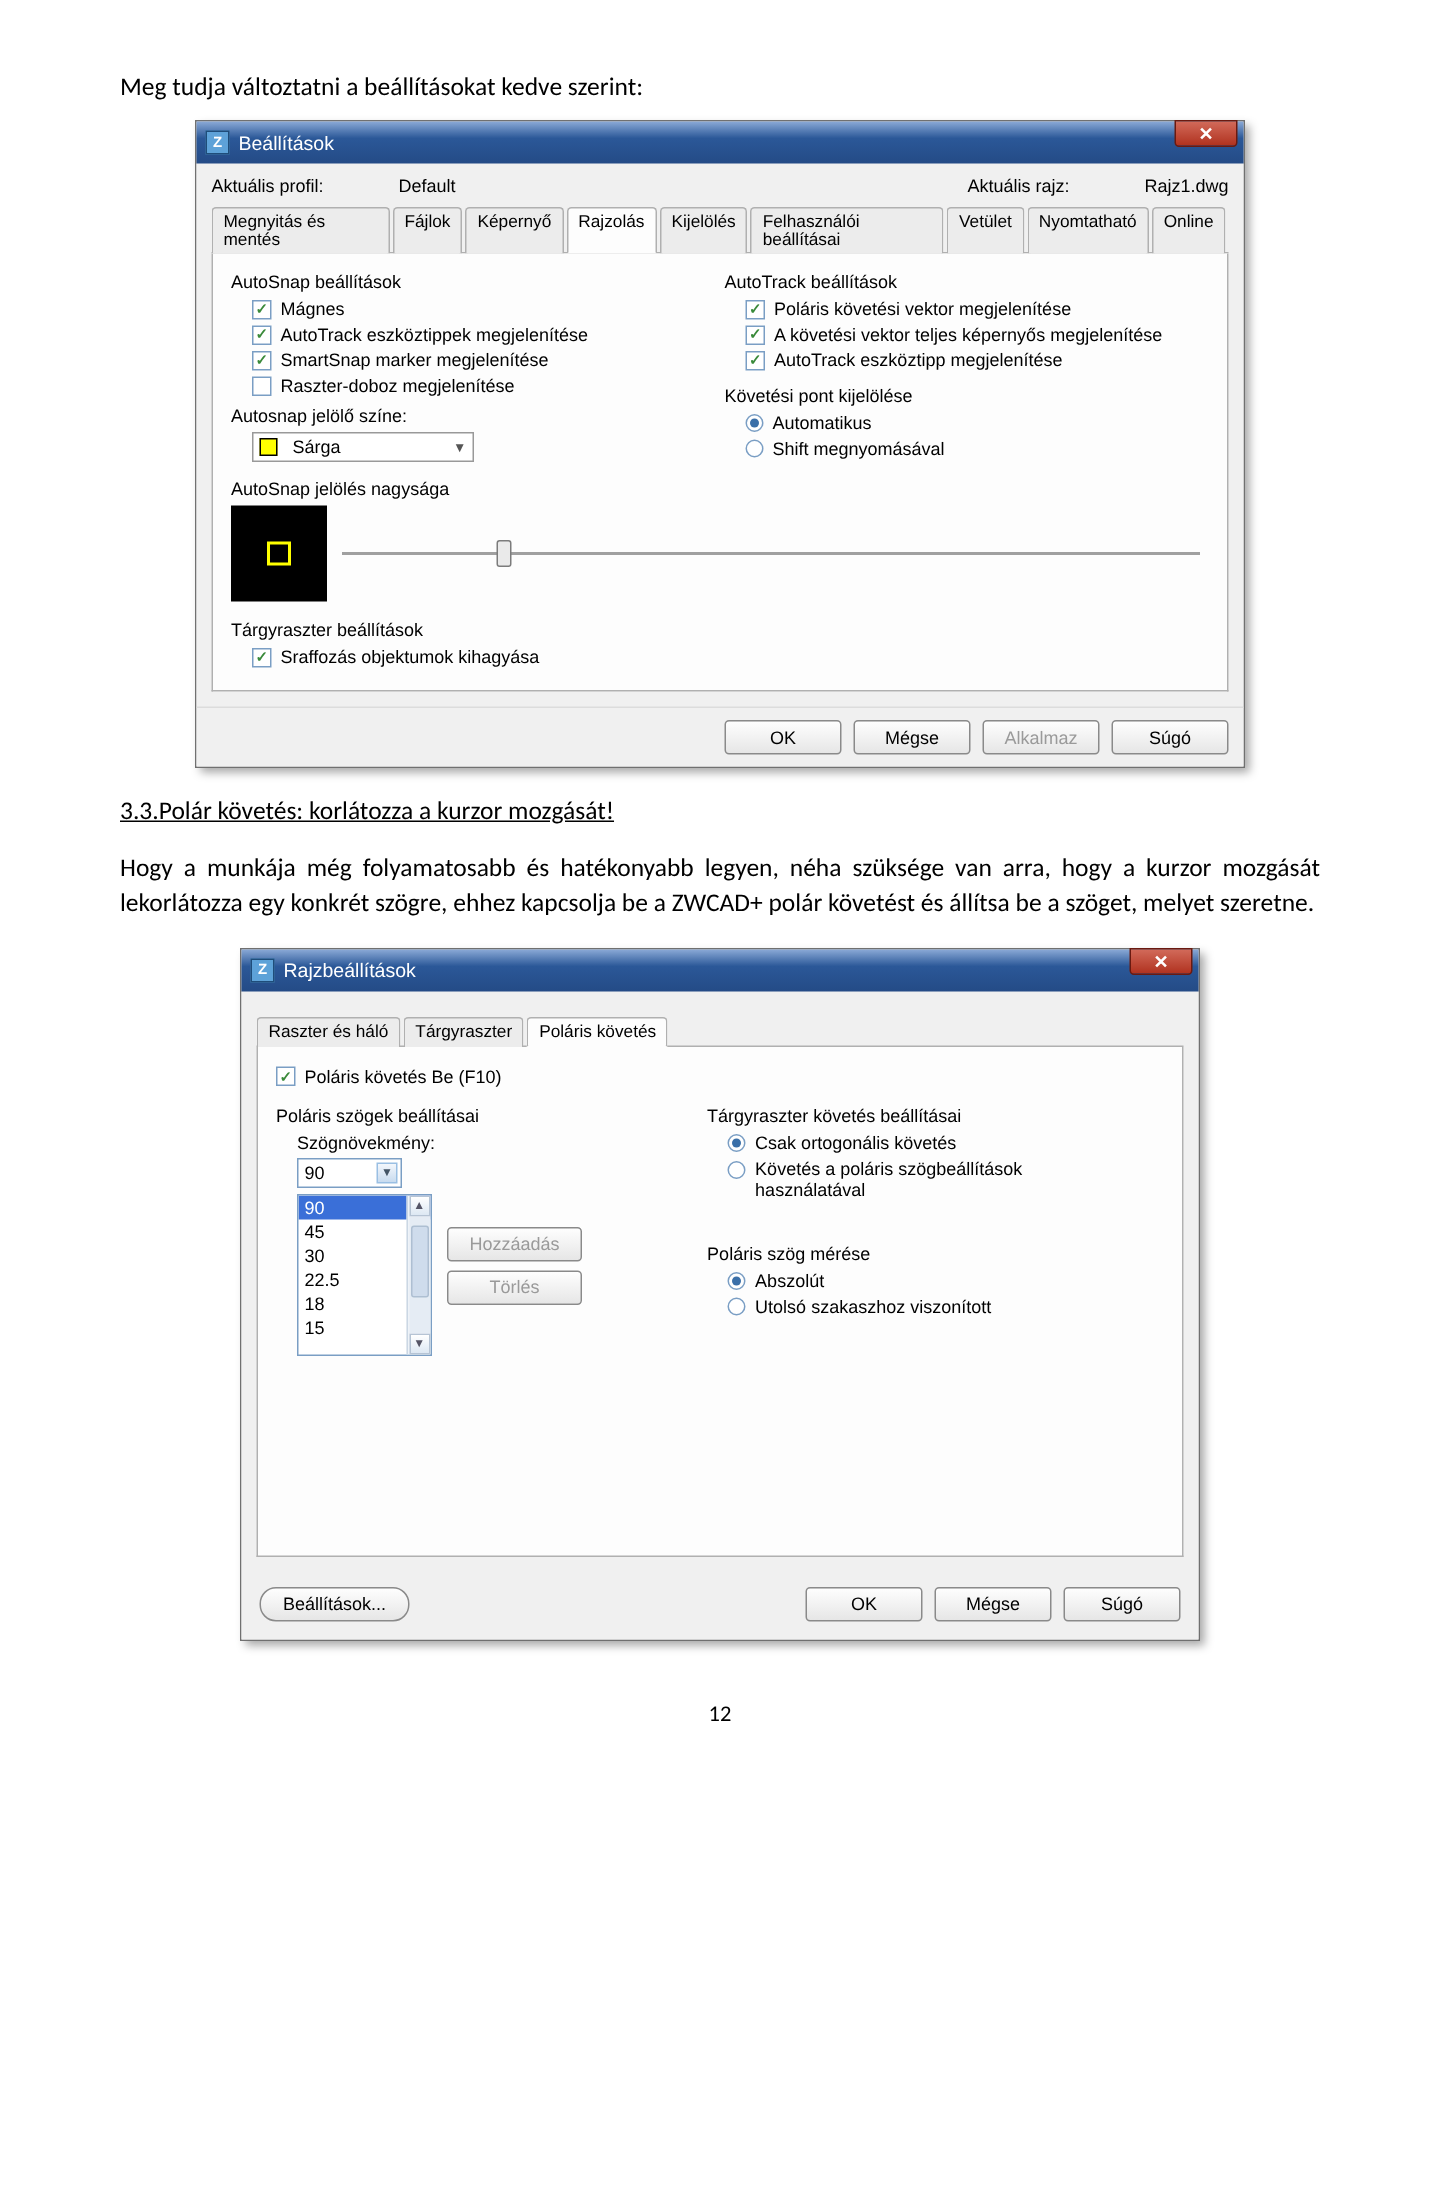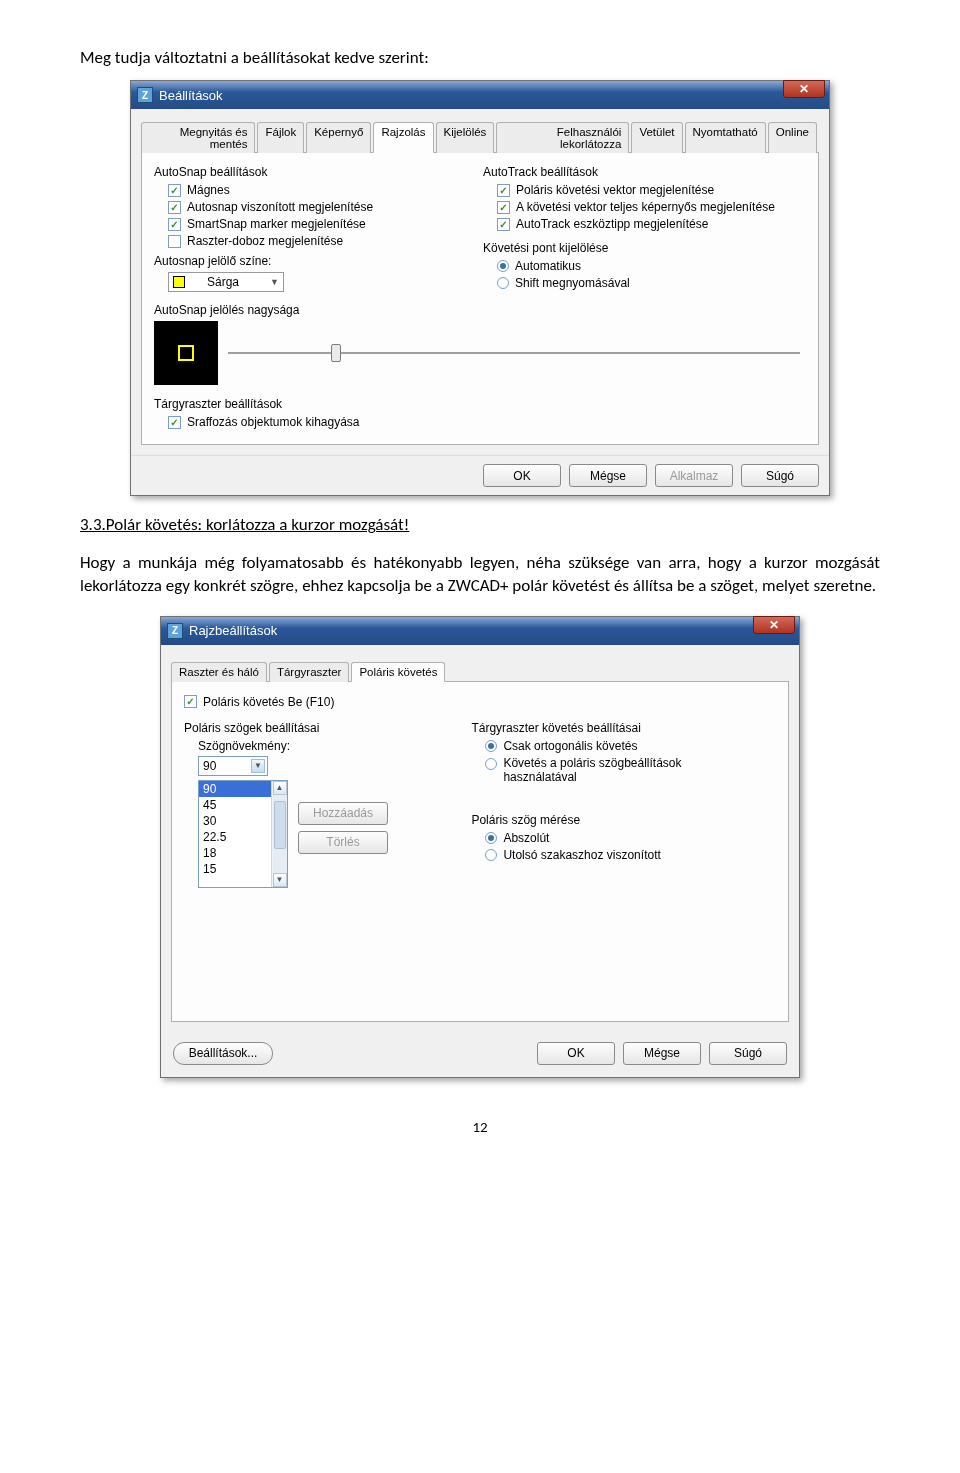--- a/index.html
+++ b/index.html
@@ -53,21 +53,21 @@
     color: #fff;
     display:flex; align-items:center; justify-content:center;
     font-size: 12px; font-weight:bold;
     position: absolute; right:4px; top:-1px;
   }
   .dlg-inner { padding: 8px 10px 10px 10px; background:#f0f0f0; }
   .toprow { display:flex; gap: 30px; margin-bottom: 6px; font-size: 12px; }
   .toprow .lbl { color:#000; }
   .toprow .val { margin-left: 20px; }
 
-  .tabs { display:flex; border-bottom:1px solid #b0b0b0; margin-top:4px;text-align:right; }
+  .tabs { display:flex; border-bottom:1px solid #b0b0b0; margin-top:4px; }
   .tab {
     padding: 3px 7px;
     background: #ececec;
     border: 1px solid #b0b0b0;
     border-bottom: none;
     margin-right: 2px;
     font-size: 11.5px;
     cursor: pointer;
     position: relative;
     top: 1px;
@@ -98,23 +98,23 @@
     font-size: 10px; color:#2a6f2a;
   }
   .chkbox.checked::after { content:"✓"; color:#3a8a3a; font-weight:bold; font-size:10px; }
   .radio {
     width:12px; height:12px; border:1px solid #7a9ec4; border-radius:50%; background:#fff;
     display:flex; align-items:center; justify-content:center;
   }
   .radio.checked::after { content:""; width:6px; height:6px; background:#3a6fa8; border-radius:50%; display:block; }
 
   .color-select {
-    display:flex; align-items:center; gap:22px;
+    display:flex; align-items:center; gap:10px;
     border:1px solid #999; background:#fff;
-    padding:2px 4px; width: 116px; margin-top:2px;
+    padding:2px 4px; width: 148px; margin-top:2px;
     font-size:12px;
   }
   .color-select .swatch { width:12px; height:12px; background:#ffff00; border:1px solid #000; }
   .color-select .chev { margin-left:auto; font-size:9px; color:#555; }
 
   .preview-row { display:flex; gap: 20px; margin-top: 8px; }
   .preview-col { flex:1; }
   .preview-body { display:flex; align-items:center; gap: 10px; margin-top:4px; }
   .preview-box { width:64px; height:64px; background:#000; display:flex; align-items:center; justify-content:center; }
   .preview-box .yellow-sq { width:16px; height:16px; border:2px solid #ffff00; }
@@ -172,46 +172,53 @@
 
 <p class="intro">Meg tudja változtatni a beállításokat kedve szerint:</p>
 
 <div class="dlg">
   <div class="titlebar">
     <div class="app-icon">Z</div>
     <span class="ttext">Beállítások</span>
     <div class="close-btn">✕</div>
   </div>
   <div class="dlg-inner">
+    <div class="toprow">
+      <span class="lbl">Aktuális profil:</span>
+      <span class="val">Default</span>
+      <span style="flex:1"></span>
+      <span class="lbl">Aktuális rajz:</span>
+      <span class="val">Rajz1.dwg</span>
+    </div>
 
     <div class="tabs">
       <div class="tab">Megnyitás és mentés</div>
       <div class="tab">Fájlok</div>
       <div class="tab">Képernyő</div>
       <div class="tab active">Rajzolás</div>
       <div class="tab">Kijelölés</div>
-      <div class="tab">Felhasználói lekorlátozza</div>
+      <div class="tab">Felhasználói beállításai</div>
       <div class="tab">Vetület</div>
       <div class="tab">Nyomtatható</div>
       <div class="tab">Online</div>
     </div>
 
     <div class="tab-body">
       <div class="cols">
 
         <div class="col">
           <div class="group-title">AutoSnap beállítások</div>
           <div class="indent">
             <div class="chkrow">
               <span class="chkbox checked"></span>
               <span>Mágnes</span>
             </div>
             <div class="chkrow">
               <span class="chkbox checked"></span>
-              <span>Autosnap viszonított megjelenítése</span>
+              <span>AutoTrack eszköztippek megjelenítése</span>
             </div>
             <div class="chkrow">
               <span class="chkbox checked"></span>
               <span>SmartSnap marker megjelenítése</span>
             </div>
             <div class="chkrow">
               <span class="chkbox"></span>
               <span>Raszter-doboz megjelenítése</span>
             </div>
           </div>

